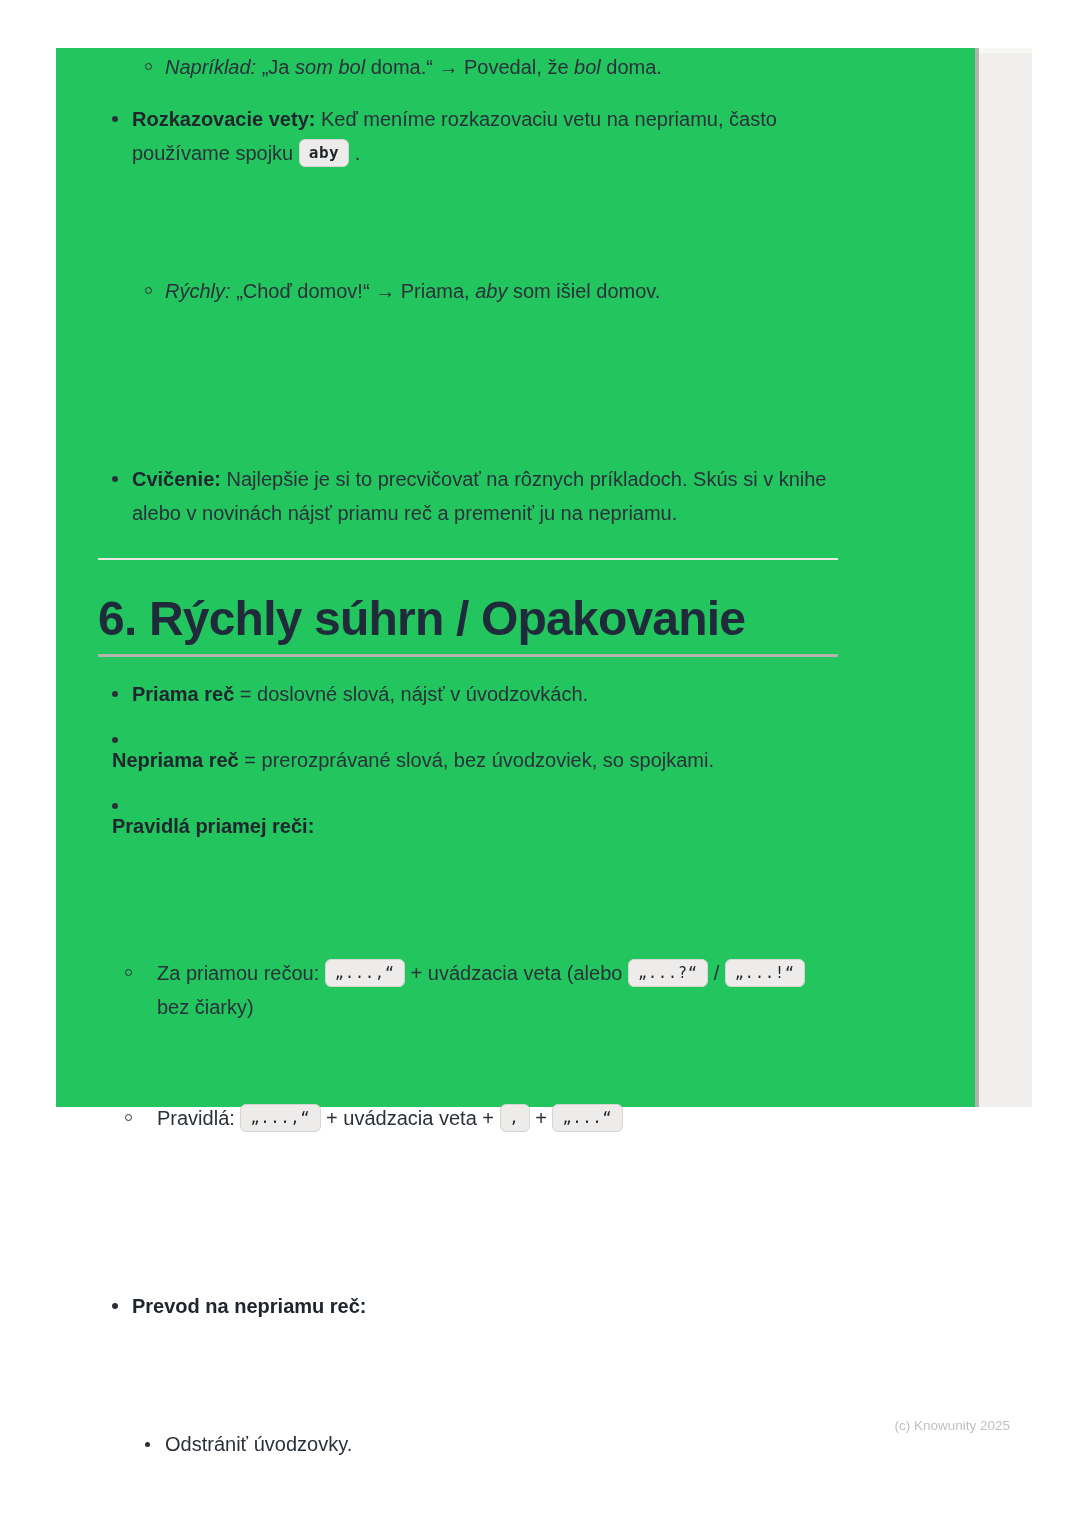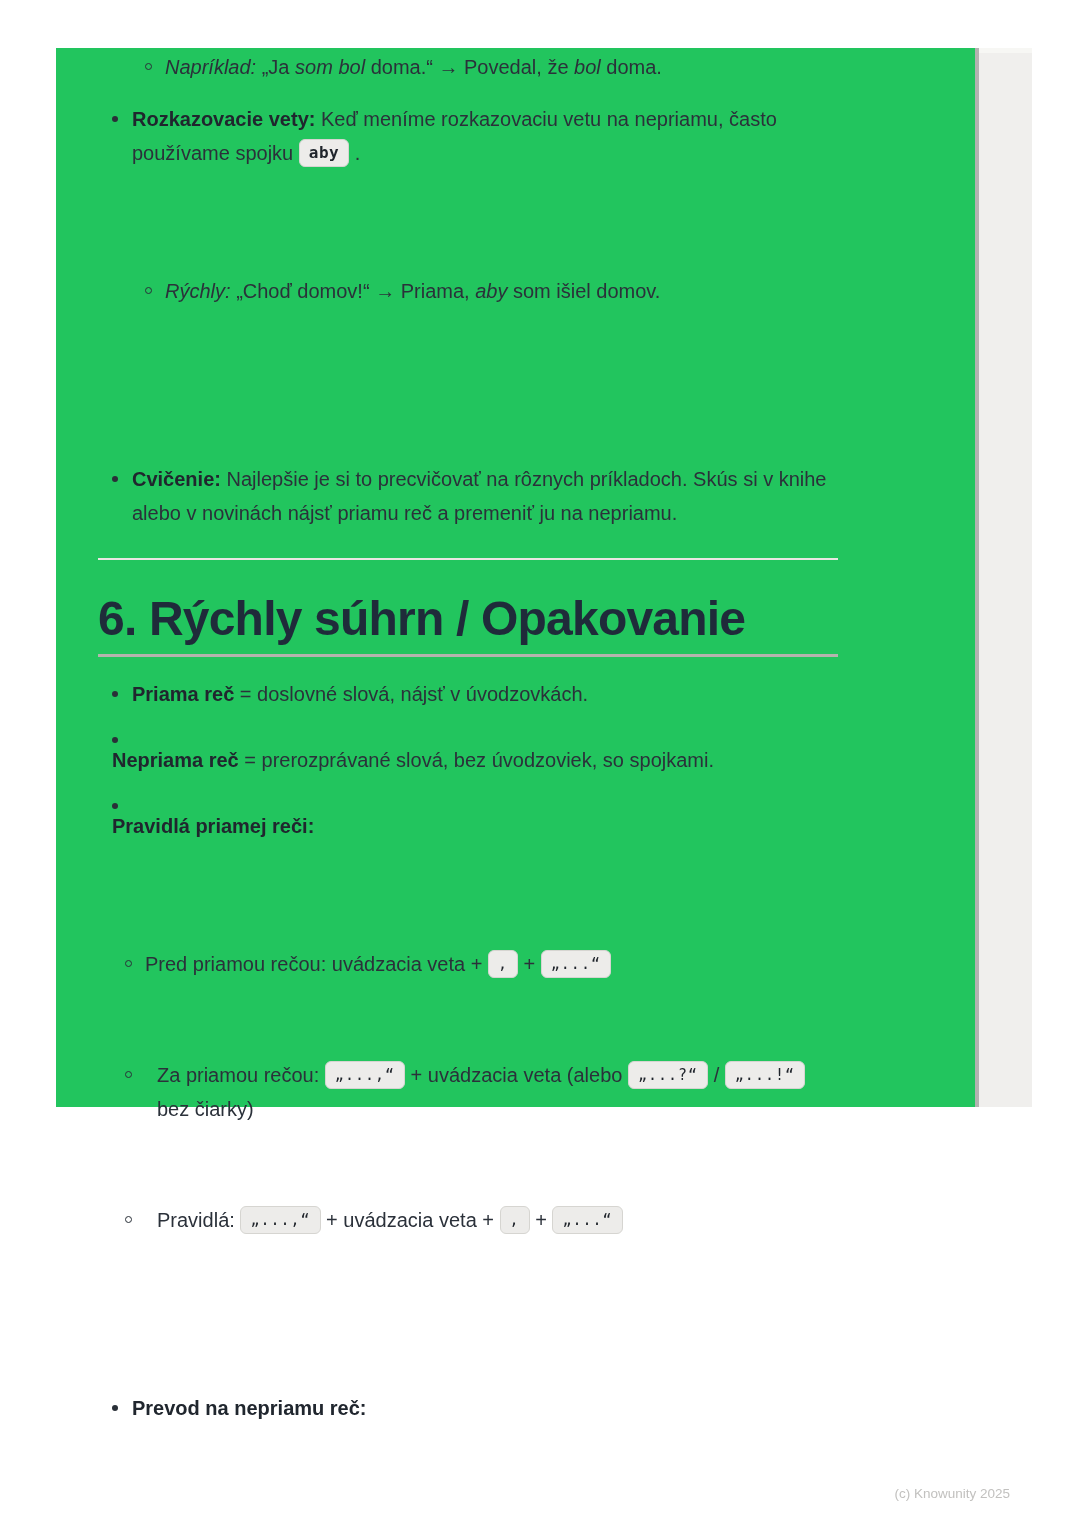--- a/index.html
+++ b/index.html
@@ -61,21 +61,21 @@
   }
   .chip.bold { font-weight:700; font-size:16px; letter-spacing:0.5px; }
   .hr-thin { height:2px; background:#e8e7e2; border:none; margin-top:28px; }
   .hr-thick { height:3px; background:#b5b4ae; border:none; margin-bottom:20px; }
   h2.heading {
     font-size:48px; line-height:50px; font-weight:700;
     color:#1f2b3a; letter-spacing:-0.8px;
     margin-top:34px; margin-bottom:10px;
   }
   .footer {
-    position:absolute; right:70px; top:1486px;
+    position:absolute; right:70px; top:1418px;
     font-size:13.5px; color:#c2c1bf;
   }
 </style>
 </head>
 <body>
 
 <div class="page">
   <div class="content">
 
     <ul class="orphan">
@@ -126,24 +126,20 @@
             <span class="m1"></span>
           </span>
         <span class="text"><span class="b">Nepriama reč</span><span> = prerozprávané slová, bez úvodzoviek, so spojkami.</span></span>
       </li>
       <li class="lv1 gap-md">
         <span class="mw">
             <span class="m1"></span>
           </span>
         <span class="text"><span class="b">Pravidlá priamej reči:</span>
           <ul class="sub">
-            <li>
-              <span class="mw"><span class="m2"></span></span>
-              <span class="text"><span>Pred priamou rečou: uvádzacia veta + </span><code class="chip">,</code><span> + </span><code class="chip">„...“</code></span>
-            </li>
             <li class="gap-sm">
               <span class="mw"><span class="m2"></span></span>
               <span class="text"><span>Za priamou rečou: </span><code class="chip">„...,“</code><span> + uvádzacia veta (alebo </span><code class="chip">„...?“</code><span> / </span><code class="chip">„...!“</code><span> bez čiarky)</span></span>
             </li>
             <li class="gap-sm">
               <span class="mw"><span class="m2"></span></span>
               <span class="text"><span>Pravidlá: </span><code class="chip">„...,“</code><span> + uvádzacia veta + </span><code class="chip">,</code><span> + </span><code class="chip">„...“</code></span>
             </li>
           </ul>
         </span>

